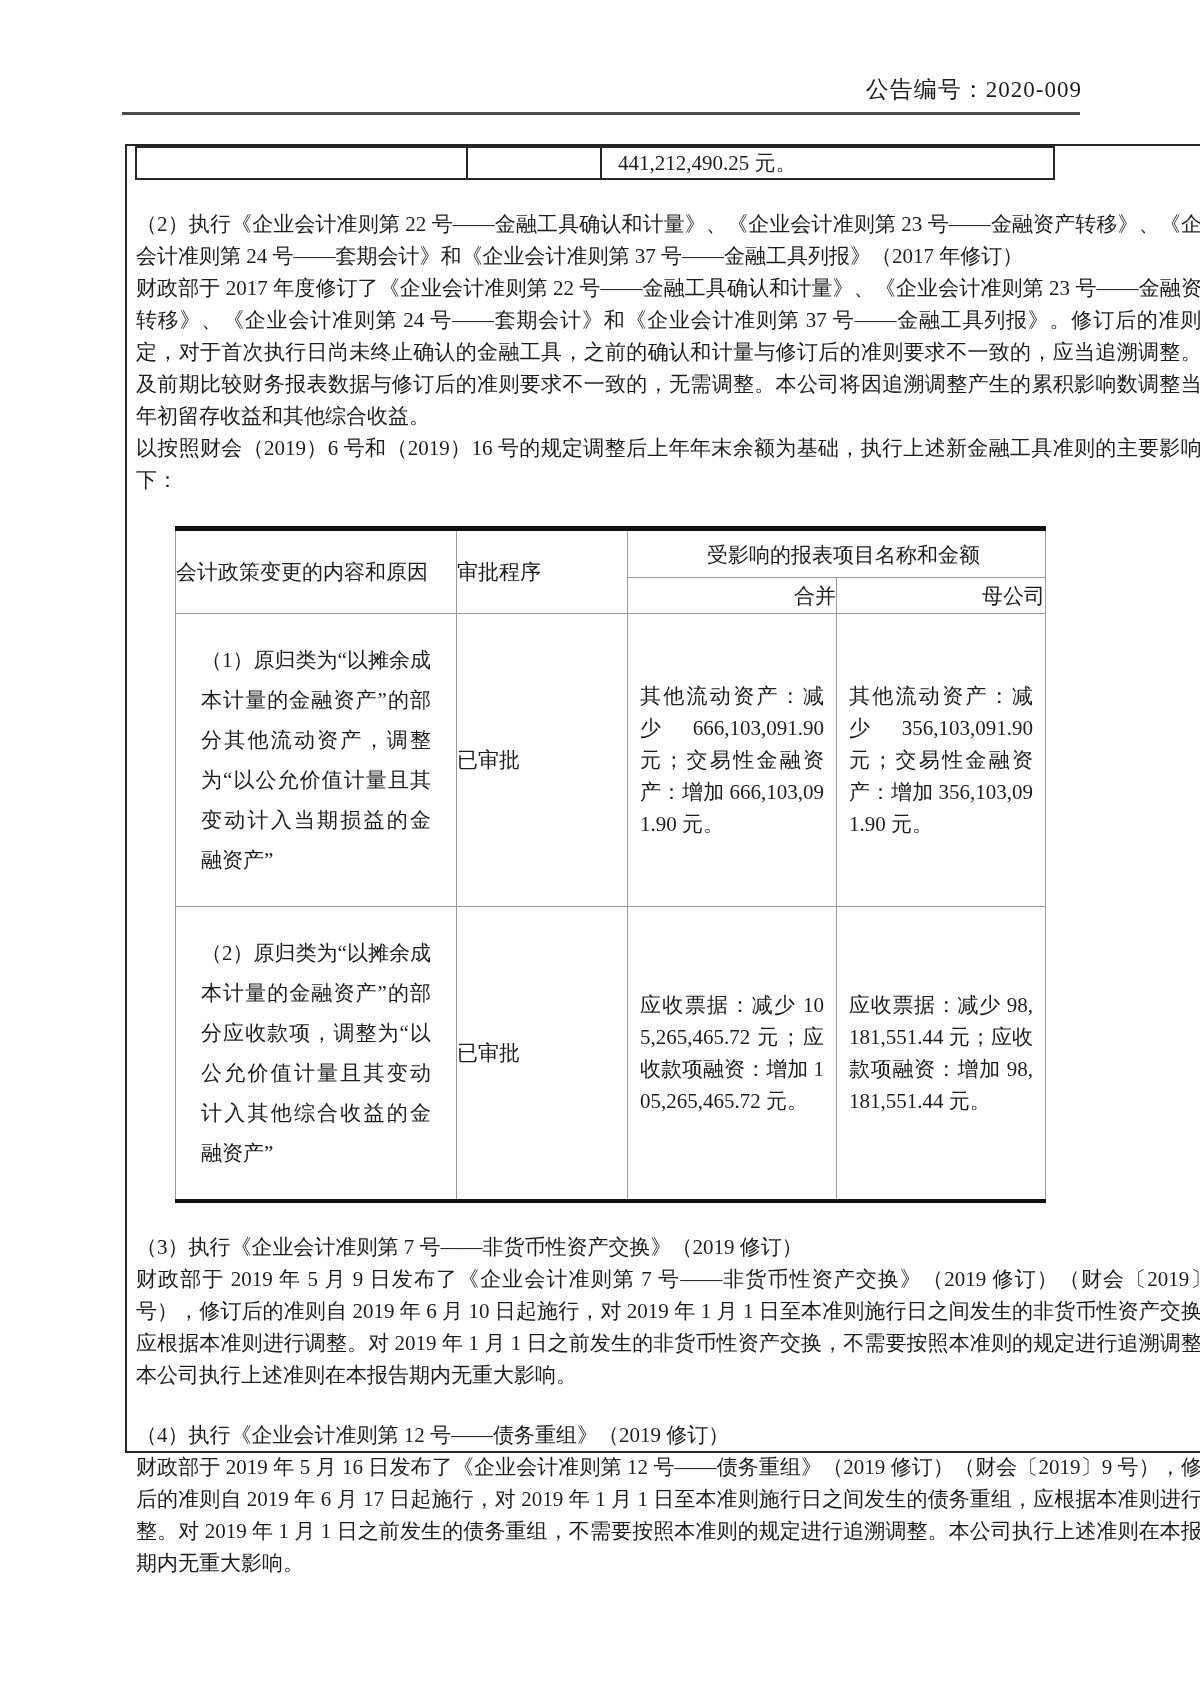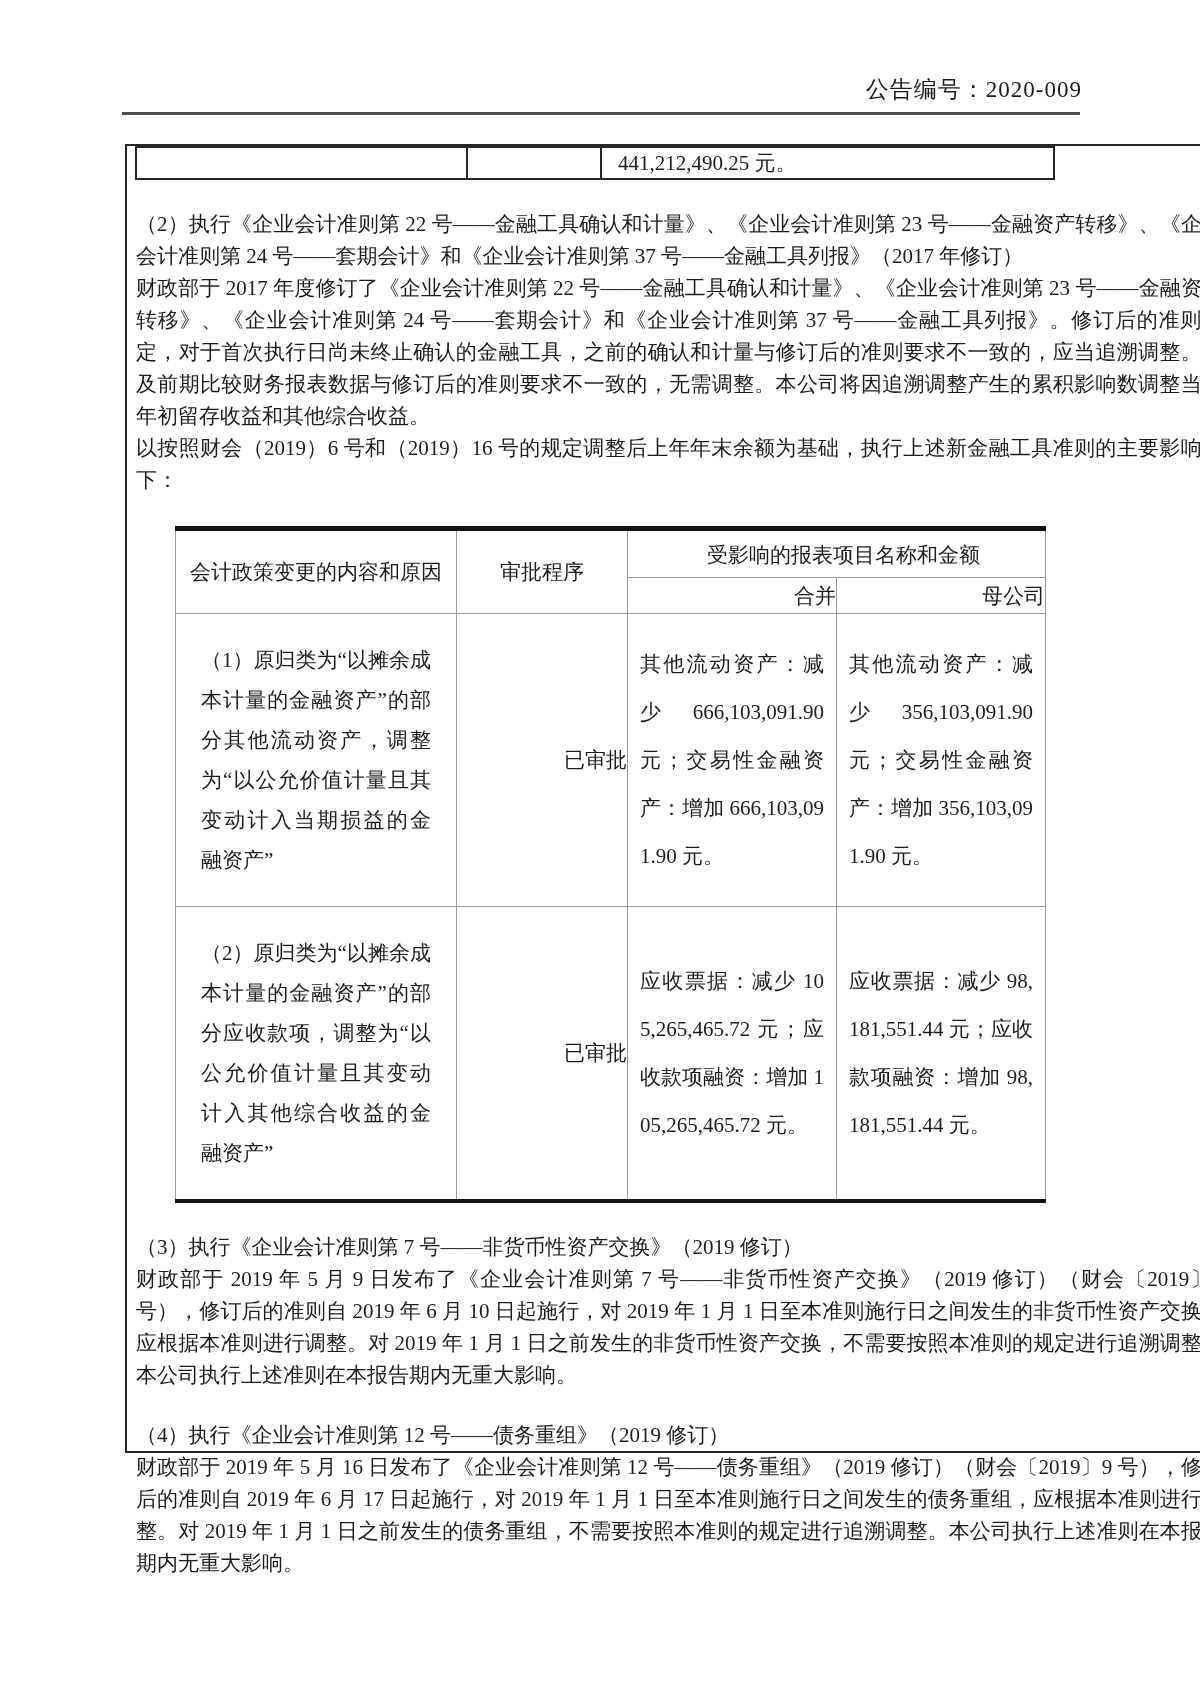--- a/index.html
+++ b/index.html
@@ -49,29 +49,29 @@
     margin:30px 0 0 48px; width:870px;
     border-top:5px solid #111111;
     border-bottom:4px solid #111111;
     font-size:21px;
   }
   .main-table th, .main-table td {
     border:1px solid #9a9a9a;
     vertical-align:middle;
     font-weight:normal;
   }
-  .th-center { text-align:center; line-height:30px; }
+  .th-center { text-align:left; line-height:30px; }
   .th-span  { text-align:center; padding:10px 6px 8px 20px; height:46px; }
   .th-sub   { text-align:right; height:36px; }
   .cell-reason {
     padding:26px 25px; text-align:justify; line-height:40px;
   }
-  .cell-approval { text-align:right; }
+  .cell-approval { text-align:left; }
   .cell-val {
-    padding:24px 12px; text-align:justify; line-height:48px;
+    padding:24px 12px; text-align:justify; line-height:32px;
     word-break:break-all;
   }
   .page-number {
     position:absolute; top:1540px; left:0; width:100%;
     text-align:center; font-size:19px;
   }
 </style>
 </head>
 <body>
 

